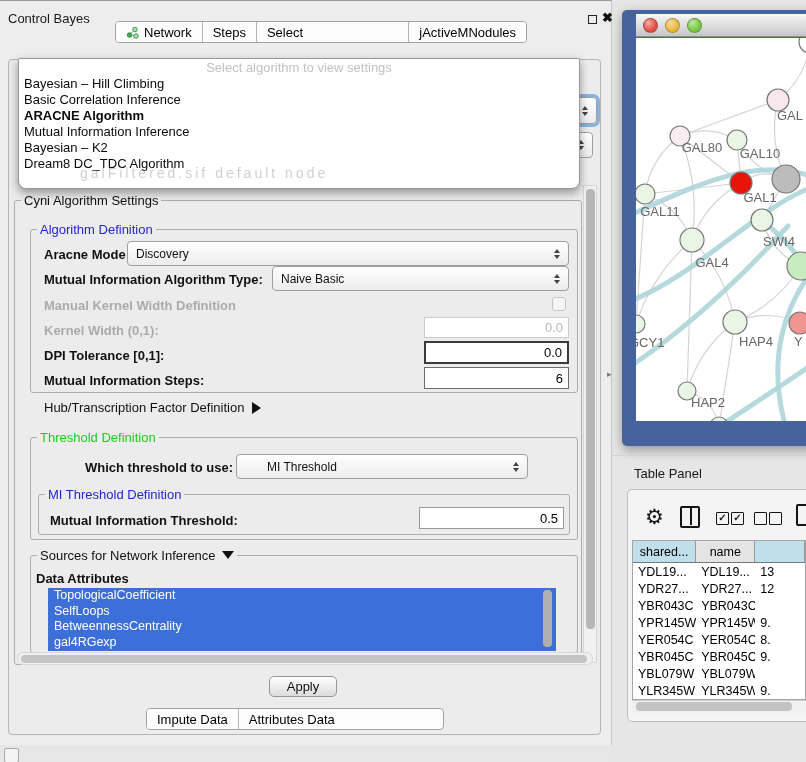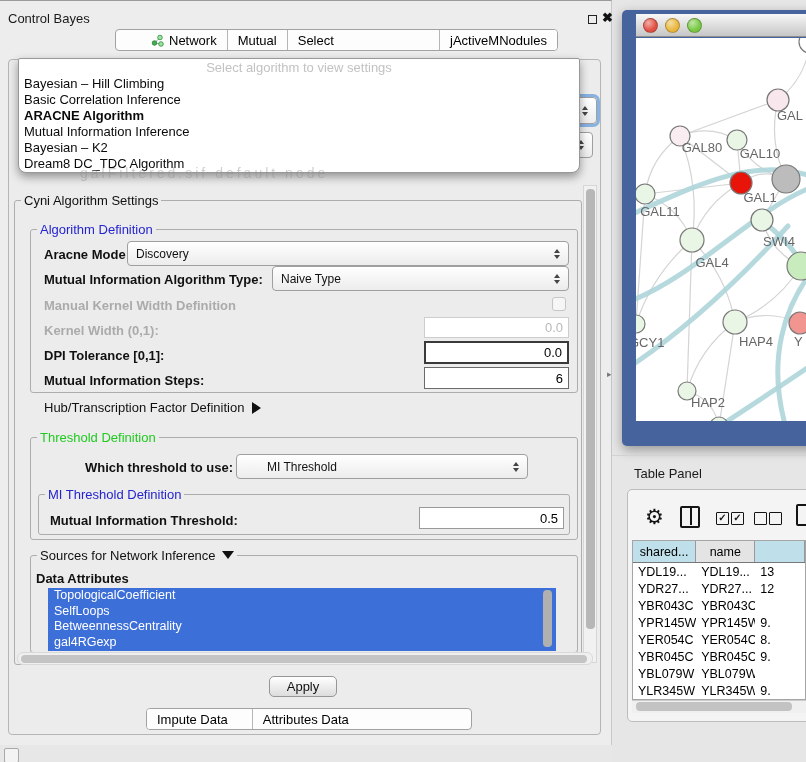--- a/index.html
+++ b/index.html
@@ -16,43 +16,43 @@
 
   
   .segbar{display:flex;height:22px;border:1px solid #a2a2a2;border-radius:4px;
     background:#fdfdfd;overflow:hidden;}
   .seg{display:flex;align-items:center;padding:0 10px;font-size:13px;color:#000;
     border-left:1px solid #b5b5b5;white-space:nowrap;background:#fdfdfd;}
   .seg:first-child{border-left:none;}
   .seg.sel{background:linear-gradient(#9c9c9c,#838383);color:#f2f2f2;margin-top:44px;}
   .seg .net-ic{margin-right:5px;display:inline-flex;}
 
-  #top-tabs{left:115px;top:28px;padding-left:25px;}
-  #bottom-tabs{left:146px;top:707px;gap:14px;}
+  #top-tabs{left:115px;top:20px;}
+  #bottom-tabs{left:146px;top:707px;}
 
   
   #content-panel{left:8px;top:58px;width:593px;height:676px;background:#ececec;
     border:1px solid #b5b5b5;border-radius:4px;z-index:0;}
 
   
   .combo{background:linear-gradient(#ffffff,#ececec);border:1px solid #9f9f9f;
     border-radius:4px;display:flex;align-items:center;}
   .combo .val{flex:1;font-size:12px;color:#111;padding-left:8px;overflow:hidden;white-space:nowrap;}
   .arrows{width:14px;display:flex;flex-direction:column;align-items:center;margin-right:4px;}
   .arrows i{display:block;width:0;height:0;border-left:3.5px solid transparent;border-right:3.5px solid transparent;}
   .arrows i.u{border-bottom:4px solid #444;margin-bottom:2px;}
   .arrows i.d{border-top:4px solid #444;}
   #ghost-combo1{left:540px;top:96px;width:57px;height:27px;z-index:2;
     box-shadow:0 0 0 3px rgba(92,153,221,.7);}
   #ghost-combo2{left:535px;top:131px;width:58px;height:26px;z-index:2;}
   #ghost-text{left:80px;top:164px;font-size:14px;color:#8f8f8f;opacity:.42;
     letter-spacing:3px;z-index:7;white-space:nowrap;}
 
   
-  #algo-popup{left:18px;top:57px;width:562px;height:115px;background:#ffffff;
+  #algo-popup{left:18px;top:57px;width:562px;height:131px;background:#ffffff;
     border:1px solid #989898;border-radius:2px 2px 8px 8px;z-index:6;
     box-shadow:0 4px 10px rgba(0,0,0,.38);overflow:hidden;}
   #algo-placeholder{text-align:center;font-size:13px;color:#c2c2c2;height:17px;line-height:18px;}
   .pop-item{font-size:13px;color:#0a0a0a;line-height:16px;height:16px;padding-left:5px;white-space:nowrap;}
   .pop-item.bold{font-weight:bold;}
 
   
   fieldset{position:absolute;border:1px solid #adadad;border-radius:3px;margin:0;padding:0;
     box-sizing:border-box;z-index:1;}
   legend{font-size:13px;padding:0 3px;margin-left:6px;color:#111;white-space:nowrap;}
@@ -151,21 +151,21 @@
               <line x1="3.5" y1="9" x2="9" y2="3.5" stroke="#9aa" stroke-width="1"></line>
               <line x1="3.5" y1="9" x2="10" y2="10" stroke="#9aa" stroke-width="1"></line>
               <circle cx="3.5" cy="9" r="2.3" fill="#3fae4b" stroke="#1e7a2e" stroke-width=".7"></circle>
               <circle cx="9" cy="3.5" r="2.3" fill="#97e89c" stroke="#1e7a2e" stroke-width=".7"></circle>
               <circle cx="10" cy="10" r="2.3" fill="#97e89c" stroke="#1e7a2e" stroke-width=".7"></circle>
             </svg>
           </span>
           <span>Network</span>
         </div>
         <div class="seg">
-          <span>Mutual</span>
+          <span>Steps</span>
         </div>
         <div class="seg">
           <span>Select</span>
         </div>
         <div class="seg sel">
           <span>Cyni Toolbox</span>
         </div>
         <div class="seg">
           <span>jActiveMNodules</span>
         </div>
@@ -213,21 +213,21 @@
     <div class="abs combo" style="left:127px;top:240px;width:442px;height:25px;z-index:2;">
       <span class="val">Discovery</span>
       <span class="arrows">
           <i class="u"></i>
           <i class="d"></i>
         </span>
     </div>
 
     <div class="abs lbl b" style="left:44px;top:271px;">Mutual Information Algorithm Type:</div>
     <div class="abs combo" style="left:272px;top:265px;width:297px;height:25px;z-index:2;">
-      <span class="val">Naive Type</span>
+      <span class="val">Naive Basic</span>
       <span class="arrows">
           <i class="u"></i>
           <i class="d"></i>
         </span>
     </div>
 
     <div class="abs lbl b dis" style="left:44px;top:297px;">Manual Kernel Width Definition</div>
     <div class="abs checkbox" style="left:552px;top:296px;"></div>
 
     <div class="abs lbl b dis" style="left:44px;top:322px;">Kernel Width (0,1):</div>

